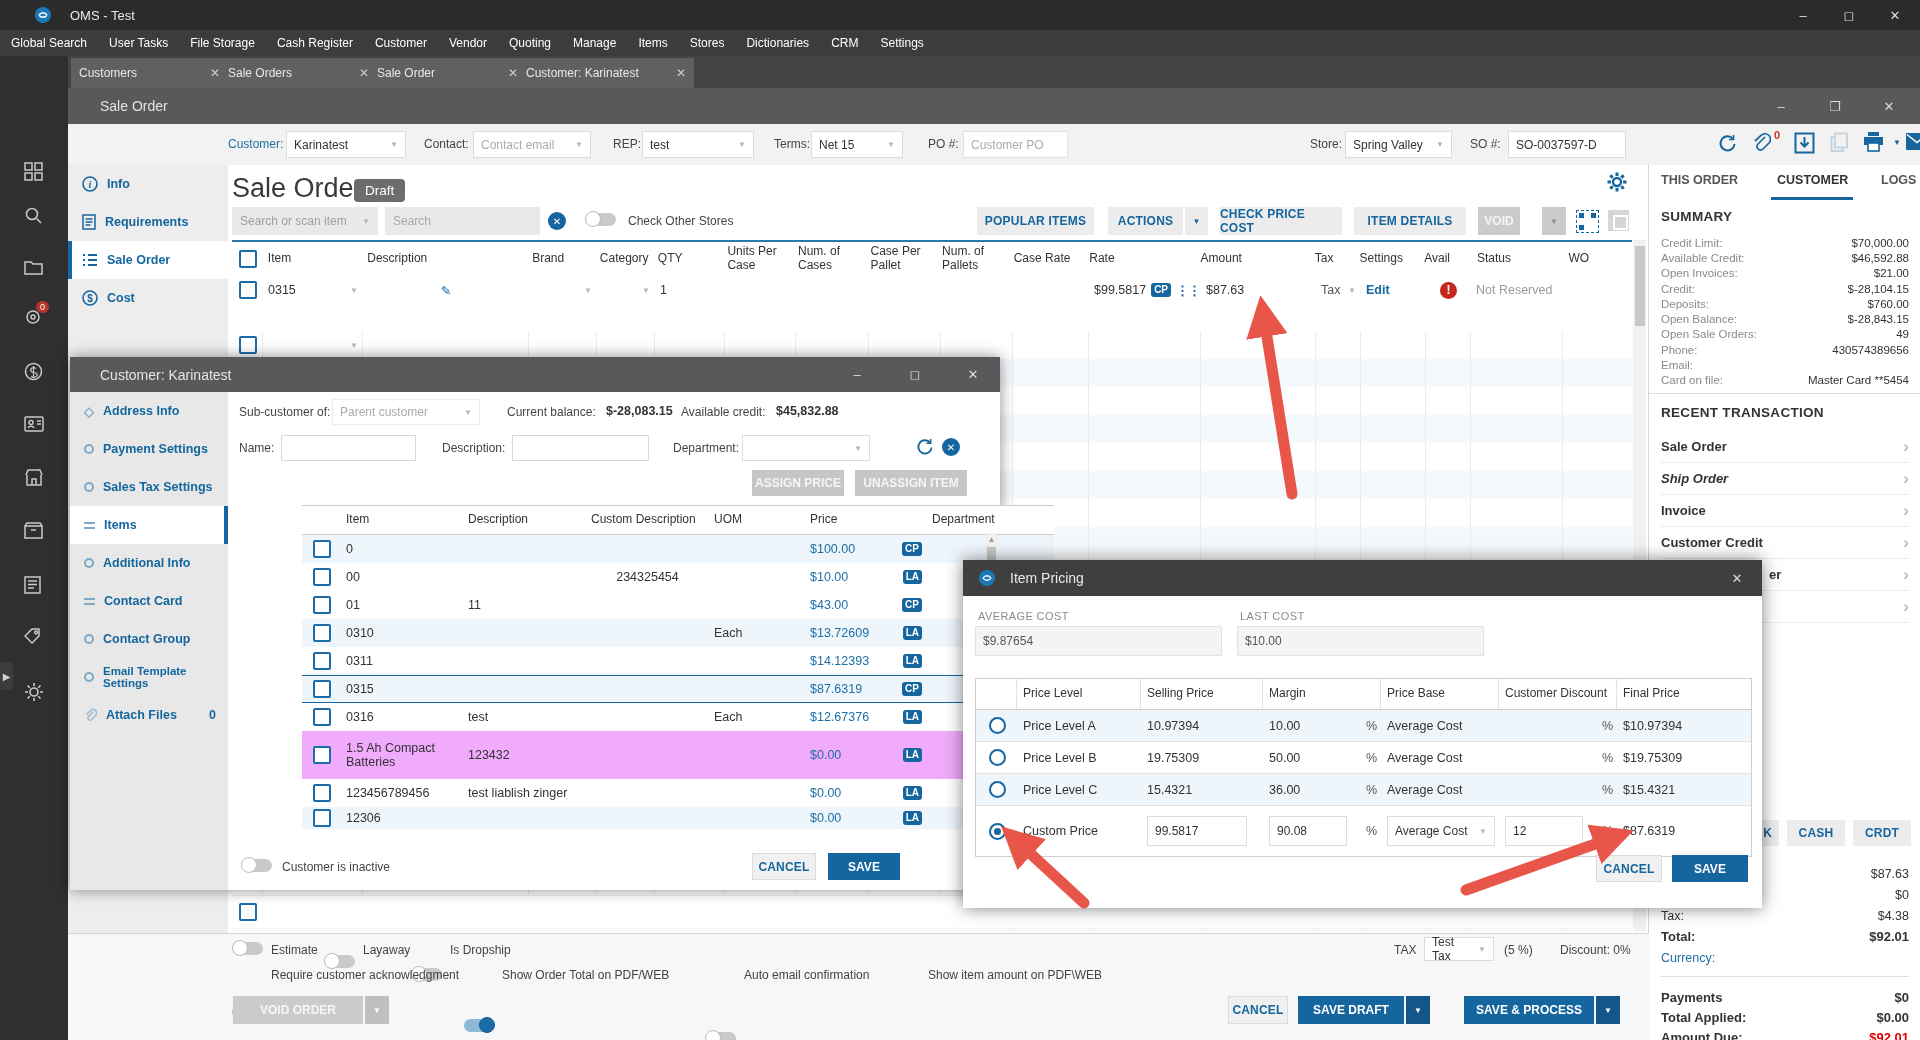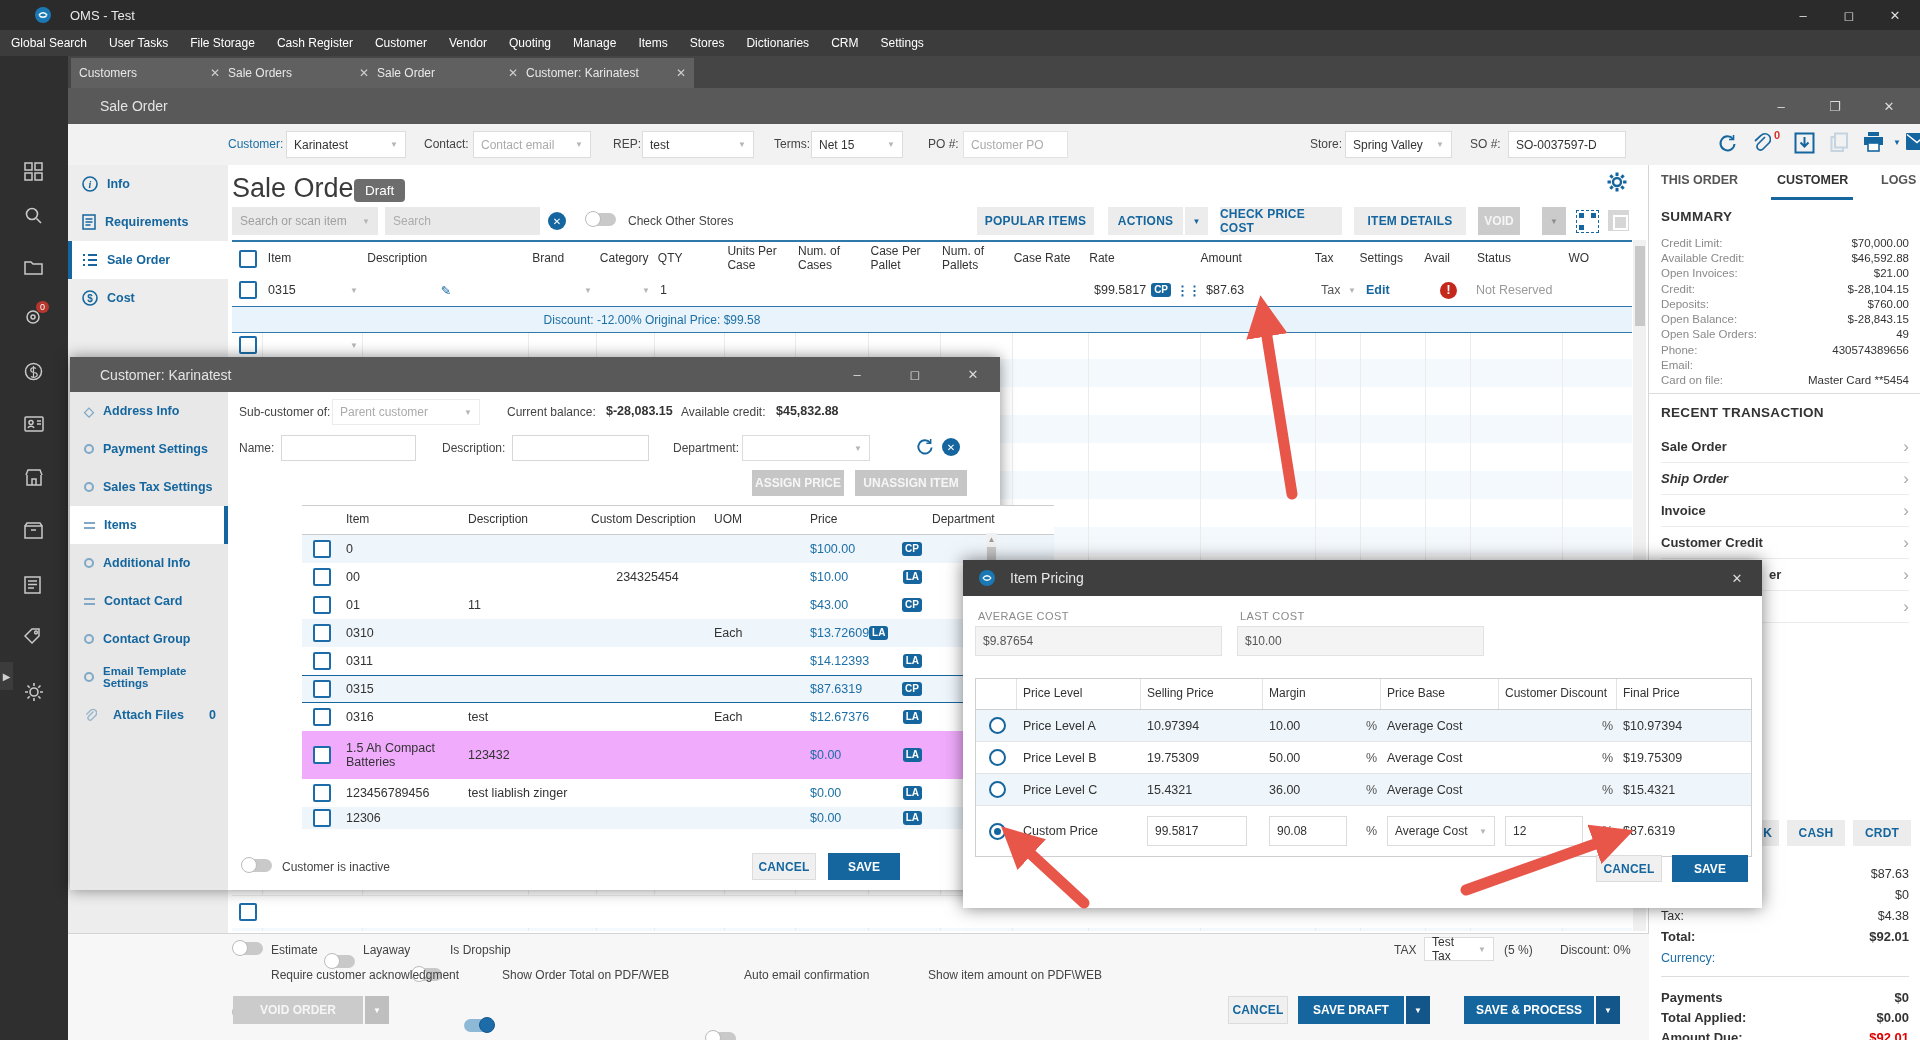--- a/index.html
+++ b/index.html
@@ -398,23 +398,20 @@
           <span class="car">▼</span>
         </div>
       <div class="cell" style="width:65px;color:#15669e;font-weight:700;">Edit</div>
       <div class="cell" style="width:45px;justify-content:center;">
           <span style="width:17px;height:17px;border-radius:50%;background:#c4281c;color:#fff;font-size:12px;font-weight:700;display:flex;align-items:center;justify-content:center;">!</span>
         </div>
       <div class="cell" style="width:92px;color:#9a9a9a;">Not Reserved</div>
       <div class="cell" style="width:70px;"></div>
     </div>
 
-    <div class="abs r" style="left:4px;top:141px;width:1400px;height:25px;background:#e8f3fb;border-top:1px solid #2e78ac;border-bottom:1px solid #2e78ac;justify-content:center;">
-      <span style="color:#1d6fa5;font-size:12px;margin-right:560px;">Discount: -12.00% Original Price: $99.58</span>
-    </div>
 
     <div class="abs r" style="left:4px;top:166px;width:1400px;height:28px;">
       <div class="cell" style="width:30px;justify-content:center;">
           <span class="cb"></span>
         </div>
       <div class="cell" style="width:100px;justify-content:flex-end;">
           <span class="car">▼</span>
         </div>
     </div>
 
@@ -632,21 +629,21 @@
         </div>
       <div class="navitem">
           <span class="circ"></span>
           <span>Contact Group</span>
         </div>
       <div class="navitem" style="font-size:11.5px;">
           <span class="circ"></span>
           <span>Email Template Settings</span>
         </div>
       <div class="navitem" style="justify-content:space-between;padding-right:12px;">
-          <span class="r" style="gap:16px;">
+          <span class="r" style="gap:9px;">
             <span class="ico">
               <svg width="13" height="15" viewBox="0 0 13 15" stroke="#9ab6cb" fill="none" stroke-width="1.4">
                 <path d="M9.5 3.5 L4.5 8.5a2.2 2.2 0 0 0 3.1 3.1 l4-4a3.6 3.6 0 0 0-5.1-5.1 L2.4 6.6"></path>
               </svg>
             </span>
             <span>Attach Files</span>
           </span>
           <span style="color:#15669e;">0</span>
         </div>
     </div>
@@ -736,21 +733,21 @@
           <div class="cell" style="width:128px;"></div>
         </div>
         <div class="r" style="height:28px;background:#eef5fb;">
           <div class="cell" style="width:38px;justify-content:center;">
               <span class="cb"></span>
             </div>
           <div class="cell" style="width:122px;">0310</div>
           <div class="cell" style="width:123px;"></div>
           <div class="cell" style="width:123px;justify-content:center;"></div>
           <div class="cell" style="width:96px;">Each</div>
-          <div class="cell" style="width:122px;">
+          <div class="cell" style="width:122px;justify-content:space-between;">
               <span style="color:#1d6fa5;">$13.72609</span>
               <span class="badge">LA</span>
             </div>
           <div class="cell" style="width:128px;"></div>
         </div>
         <div class="r" style="height:28px;background:#fff;">
           <div class="cell" style="width:38px;justify-content:center;">
               <span class="cb"></span>
             </div>
           <div class="cell" style="width:122px;">0311</div>

